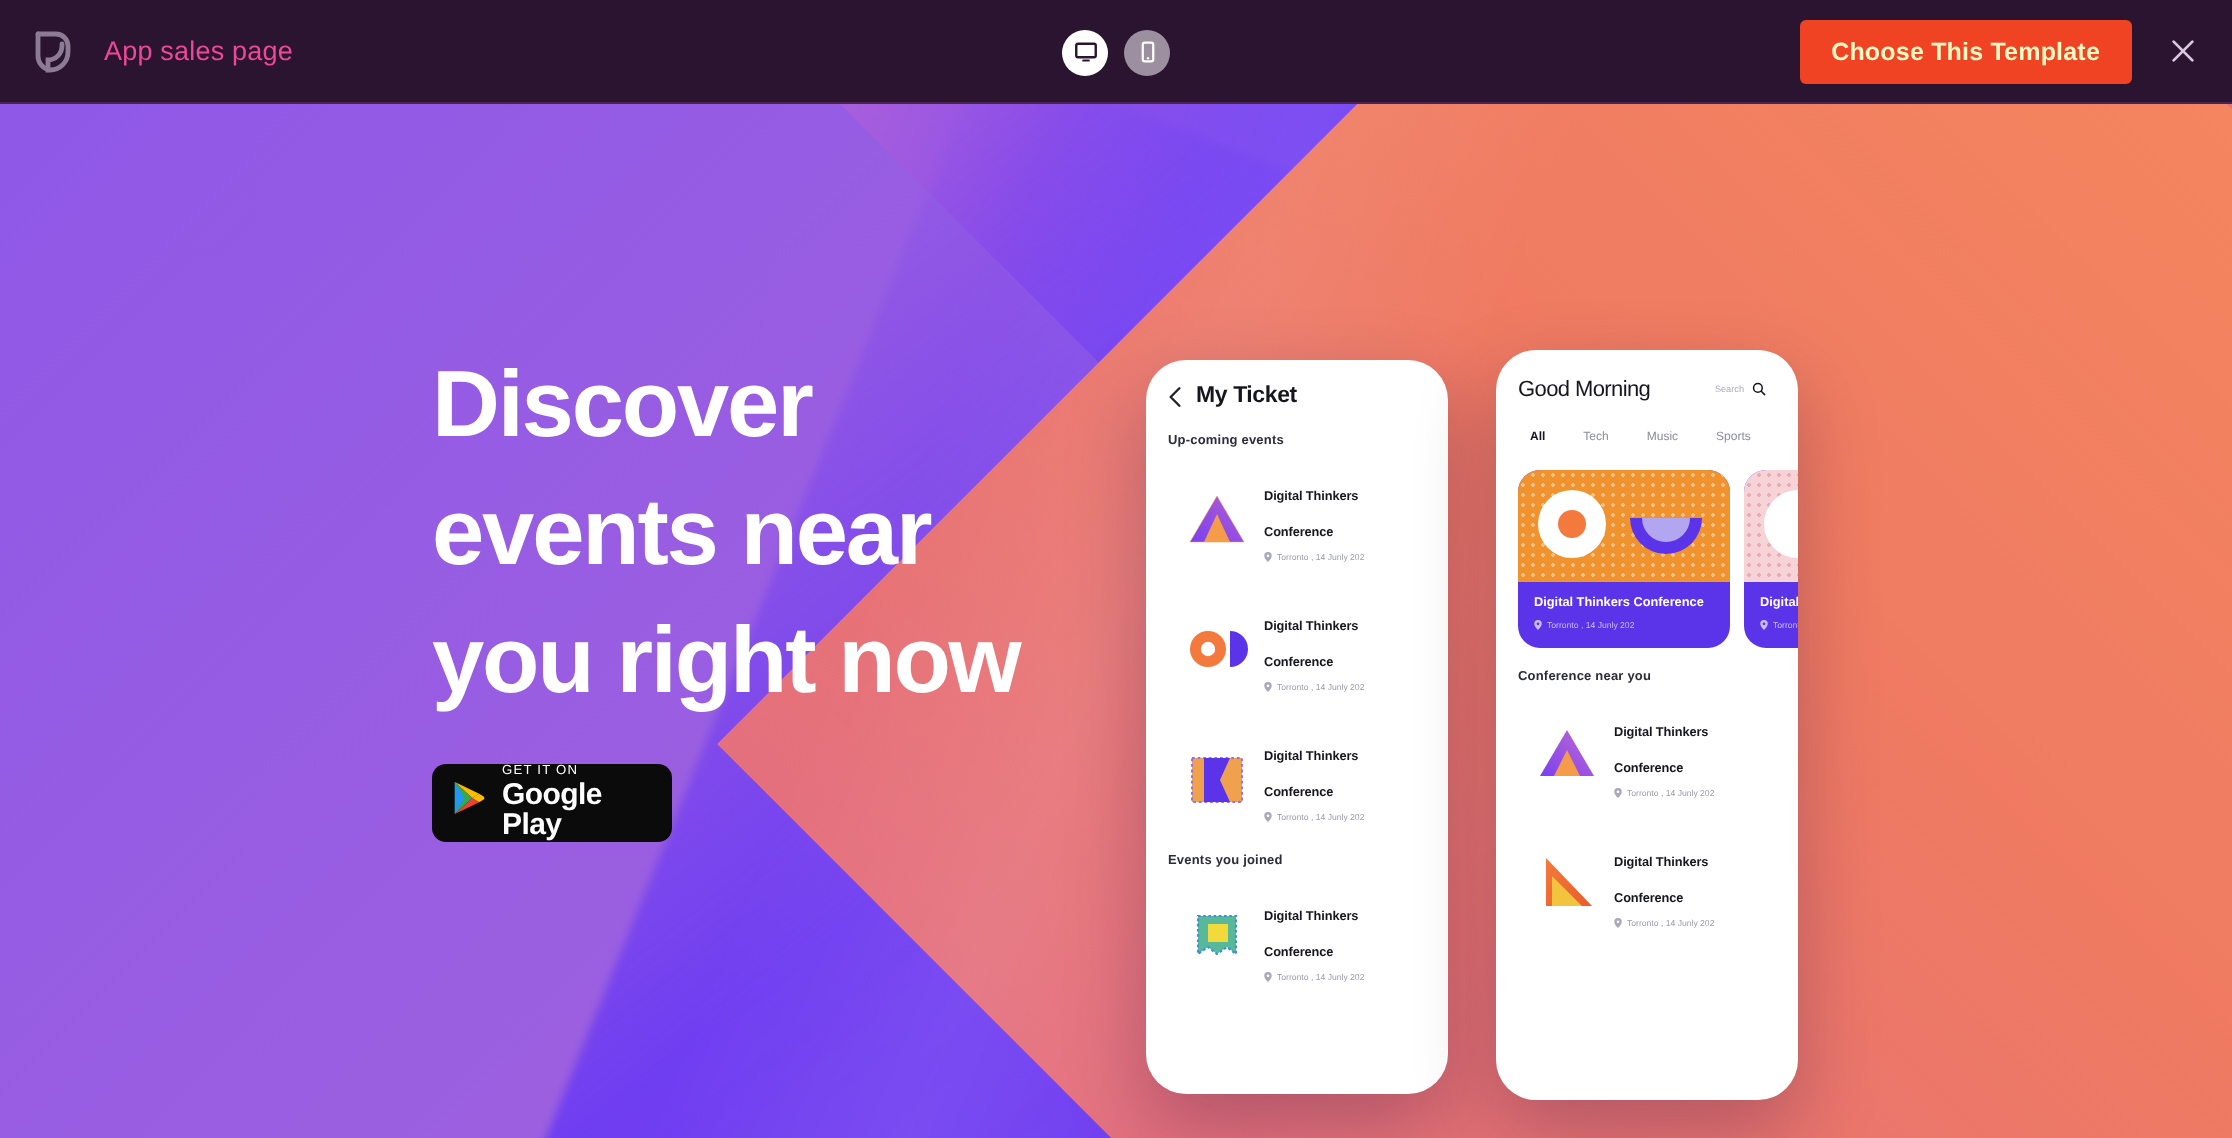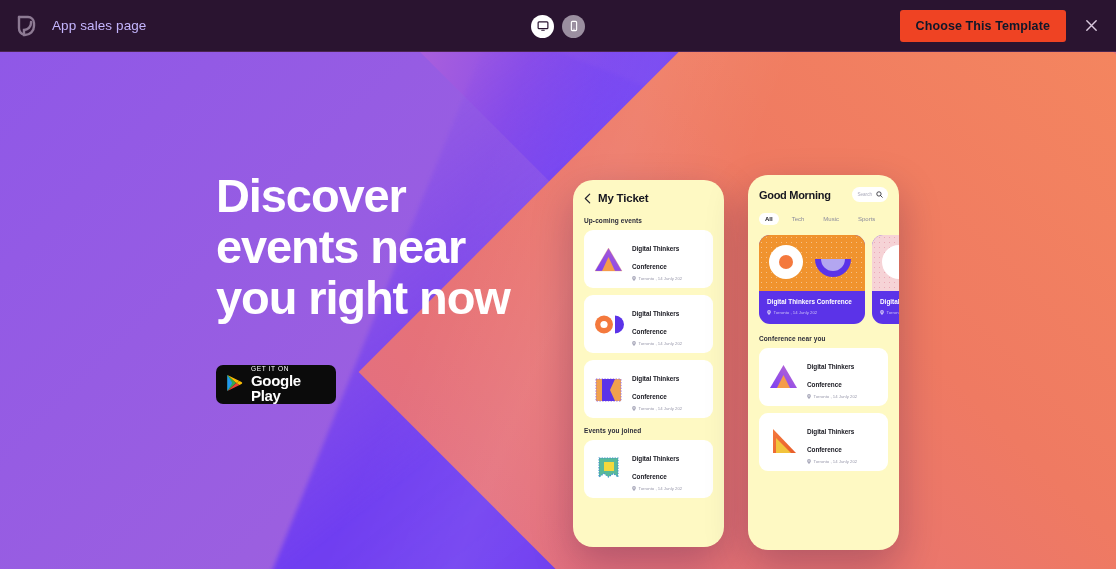--- a/index.html
+++ b/index.html
@@ -18,42 +18,42 @@
     display: flex; align-items: center;
     z-index: 50;
   }
   .tb-logo {
     width: 52px; height: 52px;
     display: flex; align-items: center; justify-content: center;
     flex: 0 0 auto;
   }
   .tb-logo svg { display:block; }
   .tb-title {
-    color: #c4b5fd; font-size: 13.5px; letter-spacing: .1px;
+    color: #ec4899; font-size: 13.5px; letter-spacing: .1px;
     flex: 0 0 auto;
   }
   .tb-center {
     position: absolute; left: 0; right: 0; top: 0; height: 52px;
     display: flex; align-items: center; justify-content: center; gap: 8px;
     pointer-events: none;
   }
   .tb-center > * { pointer-events: auto; }
   .vbtn {
     width: 23px; height: 23px; border-radius: 50%;
     display: flex; align-items: center; justify-content: center;
     cursor: pointer;
   }
   .vbtn.active { background: #ffffff; }
   .vbtn.idle   { background: #9b8fa0; }
   .tb-right {
     margin-left: auto; display: flex; align-items: center; gap: 14px;
     padding-right: 14px; flex: 0 0 auto;
   }
   .choose-btn {
-    background: #ef4323; color: #0f172a;
+    background: #ef4323; color: #fef9c3;
     font-size: 12.5px; font-weight: 700;
     padding: 9px 16px; border: none; border-radius: 3px;
     cursor: pointer; letter-spacing: .1px;
     font-family: "Liberation Sans", sans-serif;
   }
   .close-x {
     width: 22px; height: 22px; color: #d9c9dd;
     display: flex; align-items: center; justify-content: center;
     cursor: pointer;
   }
@@ -126,45 +126,45 @@
     letter-spacing: 1.1px; text-decoration: none; cursor: pointer;
   }
 
   
   .hero {
     position: absolute; top: 118px; left: 216px;
     width: 340px; z-index: 6;
   }
   .headline {
     color: #fff;
-    font-size: 47px; line-height: 51px;
+    font-size: 47px; line-height: 64px;
     font-weight: 700; letter-spacing: -1.1px;
   }
-  .badges { margin-top: 42px; display: flex; flex-direction: row; gap: 0; }
+  .badges { margin-top: 20px; display: flex; flex-direction: row; gap: 0; }
   .badge {
     background: #0b0b0b; border-radius: 7px;
     width: 120px; height: 39px;
     display: flex; align-items: center; gap: 8px;
     padding: 0 10px; cursor: pointer;
   }
   .badge .bt { line-height: 1; color: #fff; }
   .badge .bt .small {
     display: block; font-size: 6.6px; letter-spacing: .6px; font-weight: 500;
     text-transform: uppercase; margin-bottom: 1px;
   }
   .badge .bt .big {
     display: block; font-size: 15px; font-weight: 700; letter-spacing: -.3px;
   }
   .badge.appstore .bt .small { text-transform: none; letter-spacing: .2px; font-size: 7px; }
 
   
   .phones { position: absolute; top: 0; left: 0; width: 1116px; height: 517px; z-index: 5; }
   .phone {
     position: absolute;
-    background: #fef9c3;
+    background: #ffffff;
     border-radius: 20px;
     box-shadow: 0 16px 40px rgba(40,10,70,.28);
     overflow: hidden;
   }
   .phone-left  { left: 573px; top: 128px; width: 151px; height: 367px; }
   .phone-right { left: 748px; top: 123px; width: 151px; height: 375px; }
 
   .ph-pad { padding: 12px 11px 0 11px; }
 
   .ph-head { display: flex; align-items: center; gap: 7px; margin-bottom: 13px; }
@@ -193,21 +193,21 @@
     margin-top: 3px; font-size: 4.3px; color: #9a9aac;
     white-space: nowrap; overflow: hidden;
   }
   .pin { flex: 0 0 auto; display: flex; }
 
   
   .ph2-head {
     display: flex; align-items: center; justify-content: space-between;
     margin-bottom: 11px;
   }
-  .ph2-title { font-size: 11px; font-weight: 700; color: #16161f; letter-spacing: -.3px; }
+  .ph2-title { font-size: 11px; font-weight: 400; color: #16161f; letter-spacing: -.3px; }
   .search-pill {
     background: #fff; border-radius: 9px; height: 15px;
     display: flex; align-items: center; gap: 4px; padding: 0 5px;
     cursor: text;
   }
   .search-pill span { font-size: 4.6px; color: #a9a9ba; }
 
   .chips { display: flex; align-items: center; gap: 7px; margin-bottom: 10px; }
   .chip {
     font-size: 6px; color: #8b8b9c; font-weight: 500;

